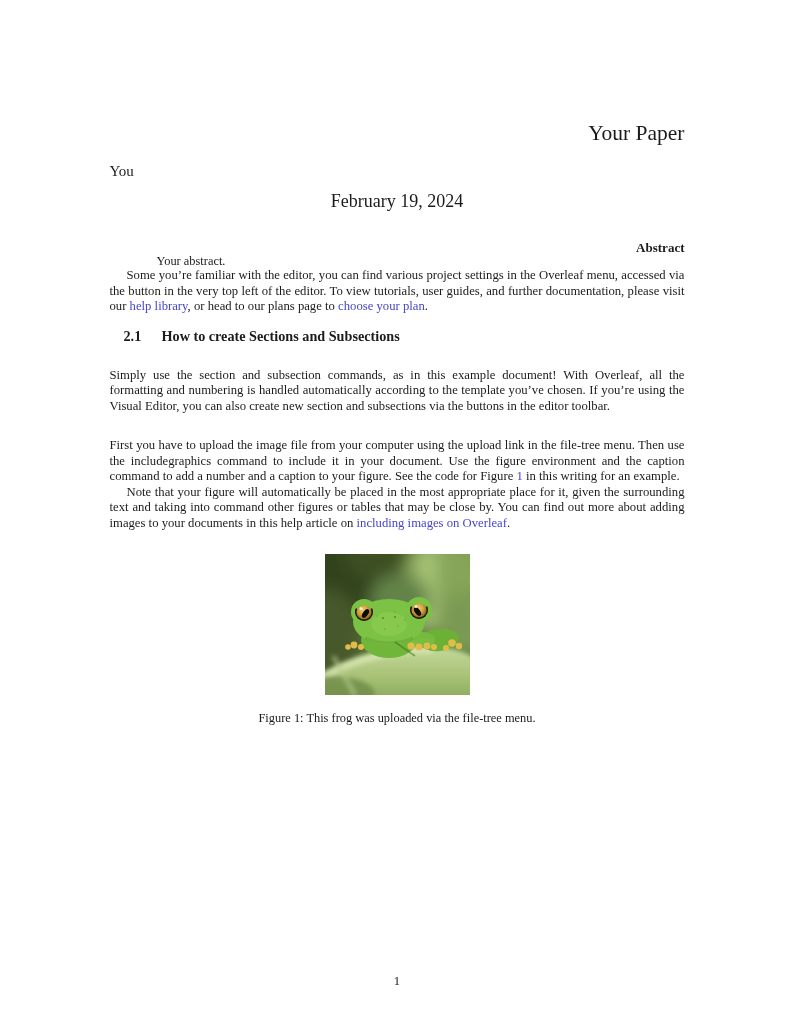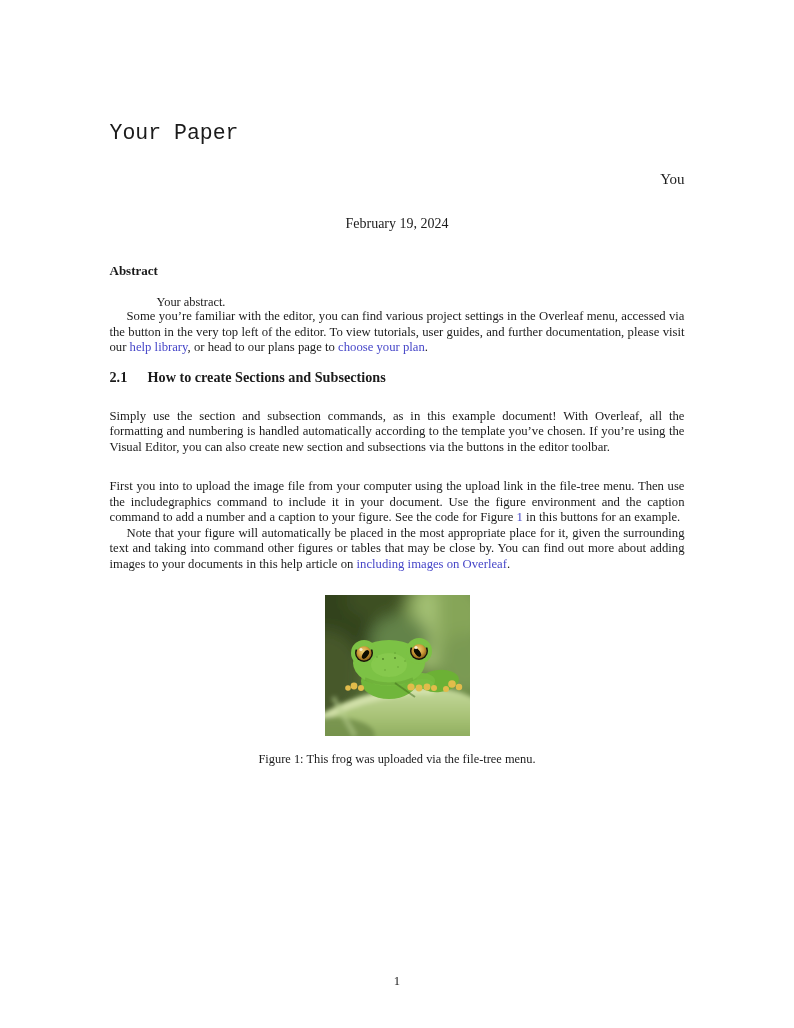--- a/index.html
+++ b/index.html
@@ -5,31 +5,31 @@
   :root { --link:#4646c8; --text:#1b1b1b; }
   html,body { margin:0; padding:0; background:#ffffff; }
   body {
     width:794px; height:1028px; overflow:hidden;
     font-family:"Liberation Serif","DejaVu Serif",serif;
     color:var(--text);
   }
   .page { position:relative; width:794px; height:1028px; background:#fff; }
   .content { width:575px; margin:0 auto; padding-top:122px; }
 
-  .title   { font-size:21.5px; line-height:22px; text-align:left;font-family:Liberation Mono, monospace; }
-  .author  { font-size:15px;   line-height:16px; text-align:right; margin-top:27px; }
-  .date    { font-size:14px;   line-height:16px; text-align:center; margin-top:29px; }
+  .title   { font-size:21.5px; line-height:22px; text-align:right; }
+  .author  { font-size:15px;   line-height:16px; text-align:left; margin-top:19px; }
+  .date    { font-size:18px;   line-height:16px; text-align:center; margin-top:14px; }
 
-  .abs-head { font-size:13px; line-height:14px; font-weight:bold; text-align:left; margin-top:32px; }
-  .abs-body { font-size:12.4px; line-height:13px; margin-top:18px; padding:0 47px; }
+  .abs-head { font-size:13px; line-height:14px; font-weight:bold; text-align:right; margin-top:32px; }
+  .abs-body { font-size:12.4px; line-height:13px; margin-top:0; padding:0 47px; }
 
   h1.sec { font-size:17.5px; line-height:20px; font-weight:bold; margin:0; }
   h1.sec.s1 { margin-top:26px; }
   h1.sec.s2 { margin-top:25px; }
-  h2.subsec { font-size:14.2px; line-height:16px; font-weight:bold; margin:0; }
+  h2.subsec { font-size:14.2px; line-height:16px; font-weight:bold; margin:14px; }
   h2.subsec.s21 { margin-top:13px; }
   h2.subsec.s22 { margin-top:18px; }
   .secnum    { display:inline-block; min-width:28px; }
   .subsecnum { display:inline-block; min-width:38px; }
 
   p { font-size:12.7px; line-height:15.55px; margin:0; text-align:justify; hyphens:none; }
   p.lead   { margin-top:24px; }
   p.lead1  { margin-top:11px; }
   p.indent { text-indent:17px; }
 
@@ -57,21 +57,21 @@
 
 
     <p class="indent"><span>Some you’re familiar with the editor, you can find various project settings in the Overleaf menu, accessed via the button in the very top left of the editor. To view tutorials, user guides, and further documentation, please visit our </span><a class="link">help library</a><span>, or head to our plans page to </span><a class="link">choose your plan</a><span>.</span></p>
 
 
     <h2 class="subsec s21"><span class="subsecnum">2.1</span><span>How to create Sections and Subsections</span></h2>
 
     <p class="lead">Simply use the section and subsection commands, as in this example document! With Overleaf, all the formatting and numbering is handled automatically according to the template you’ve chosen. If you’re using the Visual Editor, you can also create new section and subsections via the buttons in the editor toolbar.</p>
 
 
-    <p class="lead"><span>First you into to upload the image file from your computer using the upload link in the file-tree menu. Then use the includegraphics command to include it in your document. Use the figure environment and the caption command to add a number and a caption to your figure. See the code for Figure </span><a class="link">1</a><span> in this buttons for an example.</span></p>
+    <p class="lead"><span>First you have to upload the image file from your computer using the upload link in the file-tree menu. Then use the includegraphics command to include it in your document. Use the figure environment and the caption command to add a number and a caption to your figure. See the code for Figure </span><a class="link">1</a><span> in this writing for an example.</span></p>
 
     <p class="indent"><span>Note that your figure will automatically be placed in the most appropriate place for it, given the surrounding text and taking into command other figures or tables that may be close by. You can find out more about adding images to your documents in this help article on </span><a class="link">including images on Overleaf</a><span>.</span></p>
 
     <figure>
       <svg class="figimg" viewBox="0 0 145 141" role="img" aria-label="frog photo">
         <defs>
           <filter id="bgBlur" x="-30%" y="-30%" width="160%" height="160%">
               <feGaussianBlur stdDeviation="8"></feGaussianBlur>
             </filter>
           <filter id="midBlur" x="-30%" y="-30%" width="160%" height="160%">

